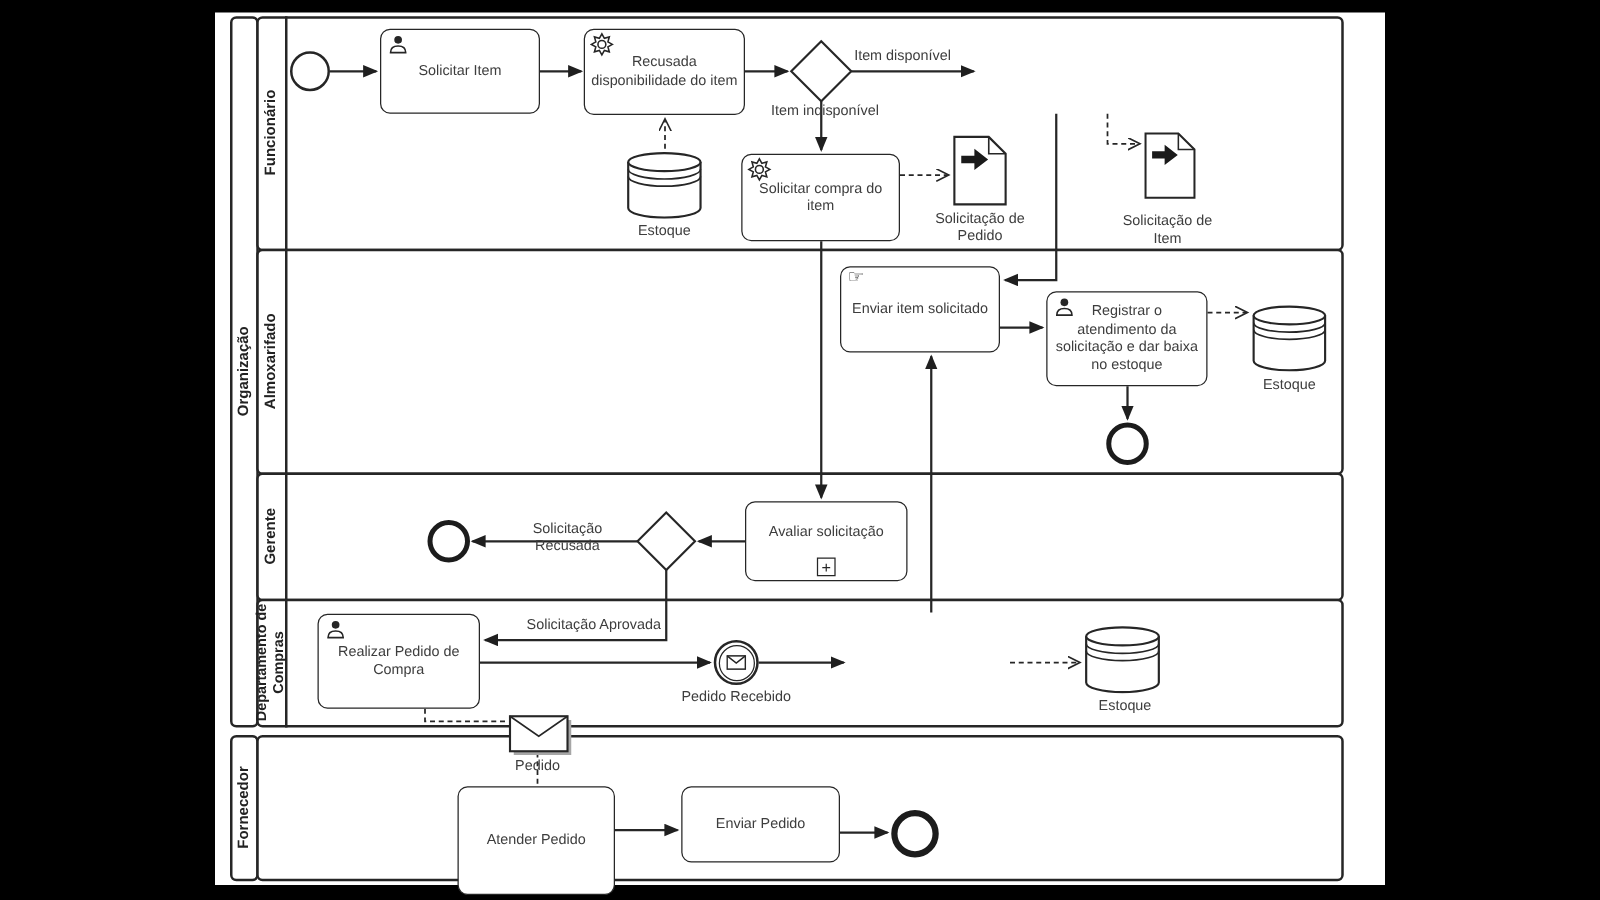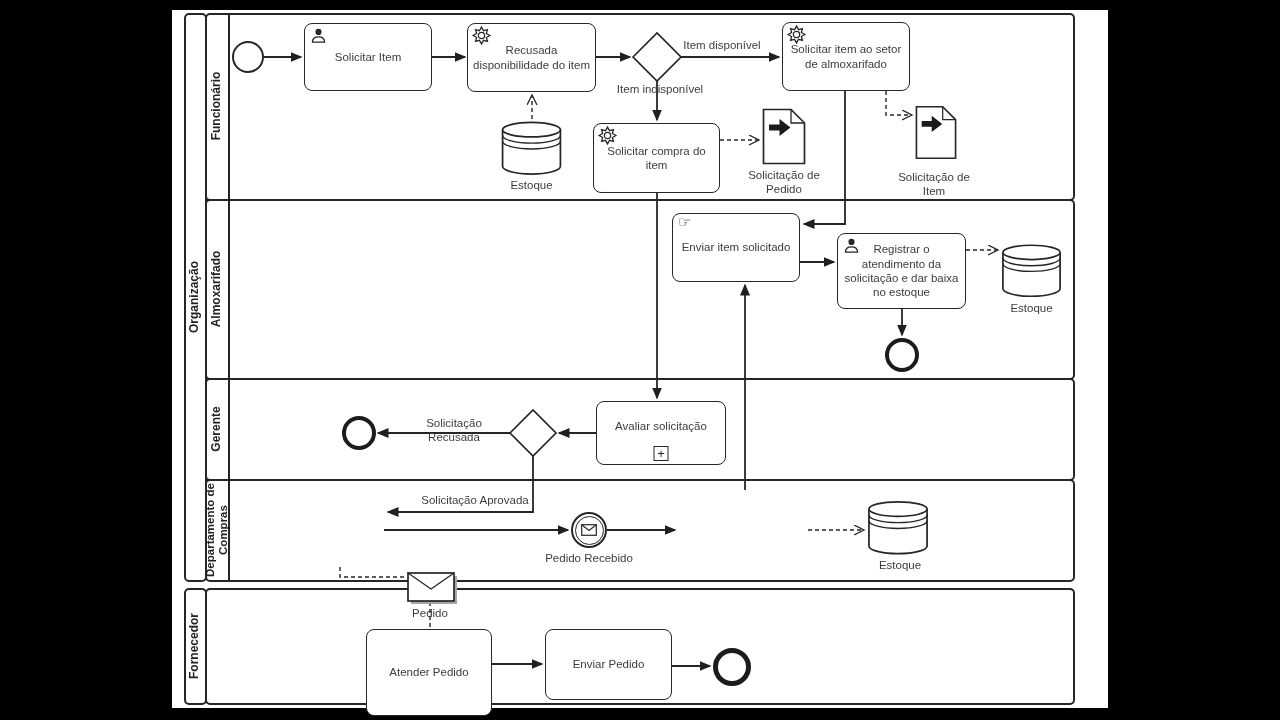--- a/index.html
+++ b/index.html
@@ -141,27 +141,20 @@
   </div>
 
   <div class="task" style="left:295px;top:13px;width:129px;height:69px">
     <svg class="gicon" viewBox="0 0 20 20">
       <path d="M18 10 L14.62 11.91 L15.66 15.66 L11.91 14.62 L10 18 L8.09 14.62 L4.34 15.66 L5.38 11.91 L2 10 L5.38 8.09 L4.34 4.34 L8.09 5.38 L10 2 L11.91 5.38 L15.66 4.34 L14.62 8.09 Z" fill="#fff" stroke="#262626" stroke-width="1.2"></path>
       <circle cx="10" cy="10" r="3" fill="#fff" stroke="#262626" stroke-width="1.2"></circle>
     </svg>
     <span>Recusada disponibilidade do item</span>
   </div>
 
-  <div class="task" style="left:610px;top:12px;width:128px;height:69px">
-    <svg class="gicon" viewBox="0 0 20 20">
-      <path d="M18 10 L14.62 11.91 L15.66 15.66 L11.91 14.62 L10 18 L8.09 14.62 L4.34 15.66 L5.38 11.91 L2 10 L5.38 8.09 L4.34 4.34 L8.09 5.38 L10 2 L11.91 5.38 L15.66 4.34 L14.62 8.09 Z" fill="#fff" stroke="#262626" stroke-width="1.2"></path>
-      <circle cx="10" cy="10" r="3" fill="#fff" stroke="#262626" stroke-width="1.2"></circle>
-    </svg>
-    <span>Solicitar item ao setor de almoxarifado</span>
-  </div>
 
   <div class="task" style="left:421px;top:113px;width:127px;height:70px">
     <svg class="gicon" viewBox="0 0 20 20">
       <path d="M18 10 L14.62 11.91 L15.66 15.66 L11.91 14.62 L10 18 L8.09 14.62 L4.34 15.66 L5.38 11.91 L2 10 L5.38 8.09 L4.34 4.34 L8.09 5.38 L10 2 L11.91 5.38 L15.66 4.34 L14.62 8.09 Z" fill="#fff" stroke="#262626" stroke-width="1.2"></path>
       <circle cx="10" cy="10" r="3" fill="#fff" stroke="#262626" stroke-width="1.2"></circle>
     </svg>
     <span>Solicitar compra do item</span>
   </div>
 
   <div class="task" style="left:500px;top:203px;width:128px;height:69px">
@@ -175,27 +168,34 @@
       <path d="M2.3 14.2 C2.3 10.6 5 9.2 8 9.2 C11 9.2 13.7 10.6 13.7 14.2 Z" fill="#fff" stroke="#262626" stroke-width="1.2"></path>
     </svg>
     <span>Registrar o atendimento da solicitação e dar baixa no estoque</span>
   </div>
 
   <div class="task" style="left:424px;top:391px;width:130px;height:64px;padding-bottom:16px">
     <span>Avaliar solicitação</span>
     <div class="subp">+</div>
   </div>
 
+  <div class="task" style="left:82px;top:481px;width:130px;height:76px">
+    <svg class="ticon" viewBox="0 0 16 16">
+      <circle cx="8" cy="4.6" r="2.9" fill="#262626"></circle>
+      <path d="M2.3 14.2 C2.3 10.6 5 9.2 8 9.2 C11 9.2 13.7 10.6 13.7 14.2 Z" fill="#fff" stroke="#262626" stroke-width="1.2"></path>
+    </svg>
+    <span>Realizar Pedido de Compra</span>
+  </div>
 
 
   <div class="task" style="left:194px;top:619px;width:126px;height:87px">
     <span>Atender Pedido</span>
   </div>
 
-  <div class="task" style="left:373px;top:619px;width:127px;height:71px">
+  <div class="task" style="left:373px;top:619px;width:127px;height:61px">
     <span>Enviar Pedido</span>
   </div>
 
   <div class="lbl" style="left:500px;top:29px;width:100px">Item disponível</div>
   <div class="lbl" style="left:433px;top:73px;width:110px">Item indisponível</div>
   <div class="lbl" style="left:322px;top:169px;width:75px">Estoque</div>
   <div class="lbl" style="left:573px;top:159px;width:78px">Solicitação de Pedido</div>
   <div class="lbl" style="left:723px;top:161px;width:78px">Solicitação de Item</div>
   <div class="lbl" style="left:822px;top:292px;width:75px">Estoque</div>
   <div class="lbl" style="left:227px;top:407px;width:110px">Solicitação Recusada</div>

